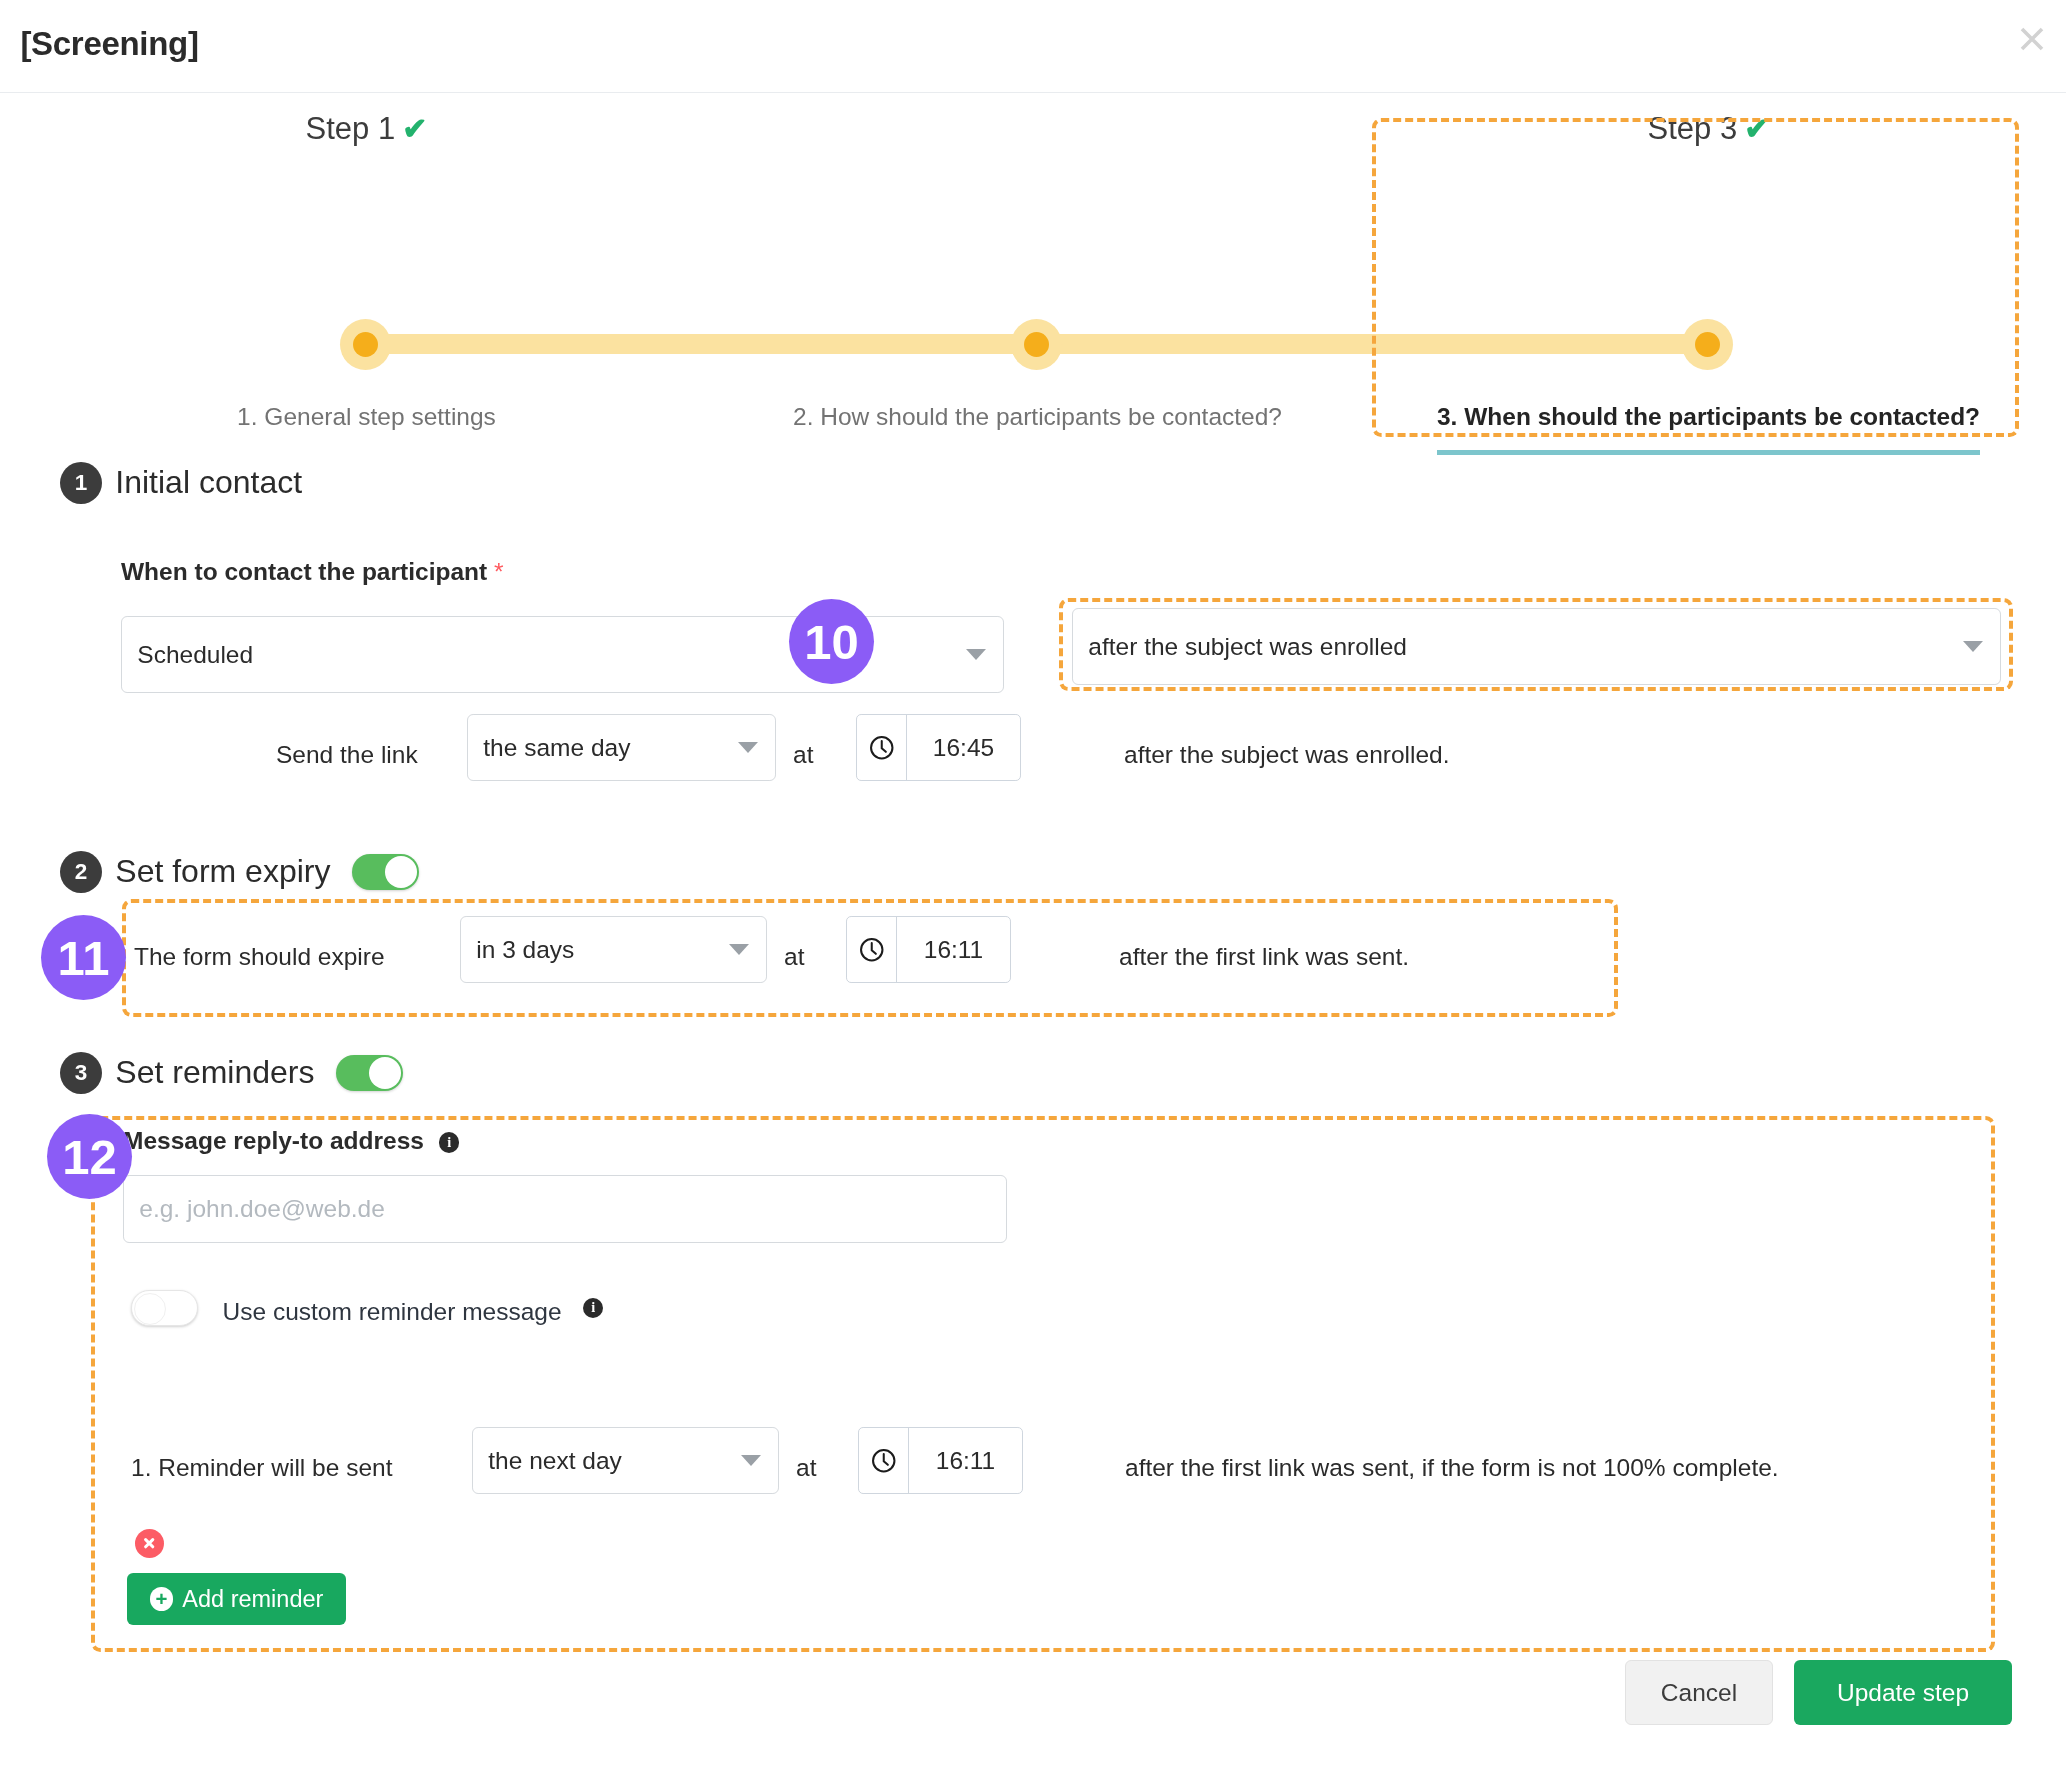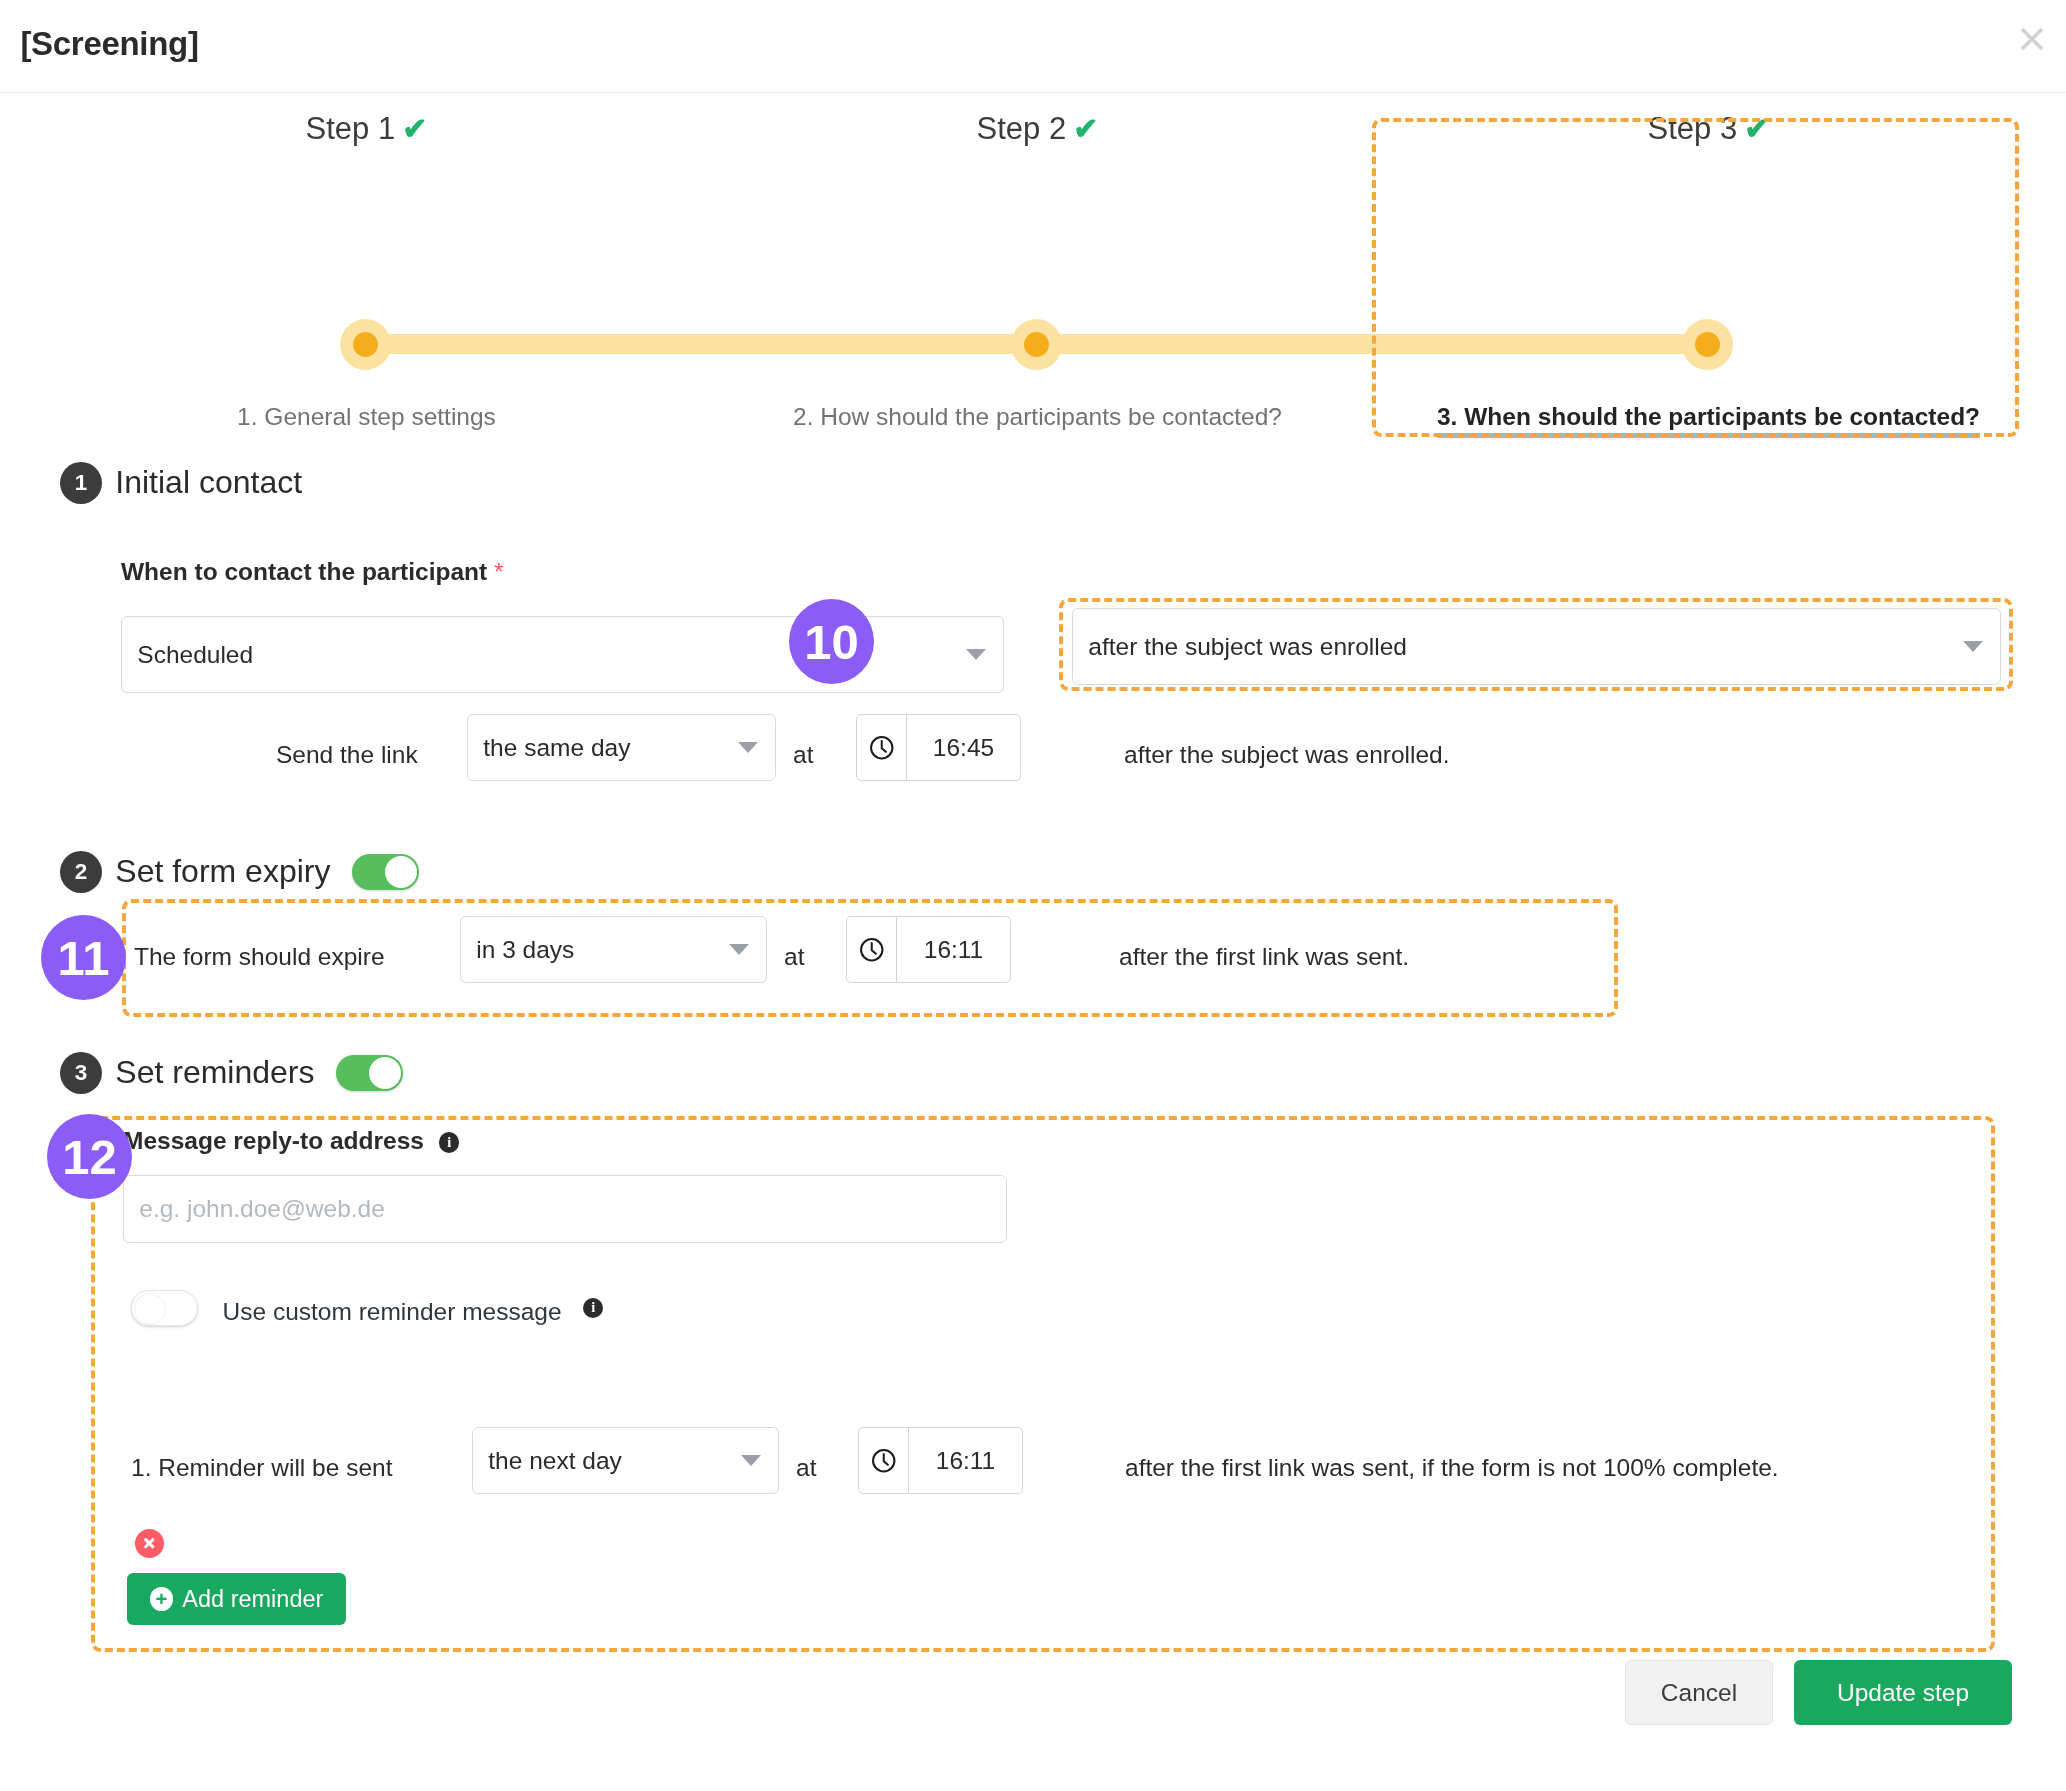--- a/index.html
+++ b/index.html
@@ -109,21 +109,21 @@
     font-size: 24.5px;
     line-height: 47px;
     color: #737373;
     text-align: center;
   }
   .step-caption.s1 { left: 32px; }
   .step-caption.s2 { left: 703px; }
   .step-caption.s3 { left: 1374px; color: #242424; font-weight: bold; }
   .step-caption.s3 .u {
     border-bottom: 5.1px solid #7cc5cc;
-    padding-bottom: 3px;
+    padding-bottom: 20px;
     display: inline;
     box-decoration-break: clone;
     -webkit-box-decoration-break: clone;
   }
 
   
   .dash {
     position: absolute;
     border: 4.6px dashed #f5a63c;
     border-radius: 9.2px;
@@ -361,25 +361,20 @@
   </div>
 </div>
 
 <div class="stepper">
 
   <div class="step-col s1">
     <div class="step-head">
       <span>Step 1</span><span class="step-check">✔</span>
     </div>
   </div>
-  <div class="step-col s2">
-    <div class="step-head">
-      <span>Step 2</span><span class="step-check">✔</span>
-    </div>
-  </div>
   <div class="step-col s3">
     <div class="step-head">
       <span>Step 3</span><span class="step-check">✔</span>
     </div>
   </div>
 
   <div class="rail"></div>
 
   <div class="dot-wrap d1">
     <div class="dot-outer"></div>

